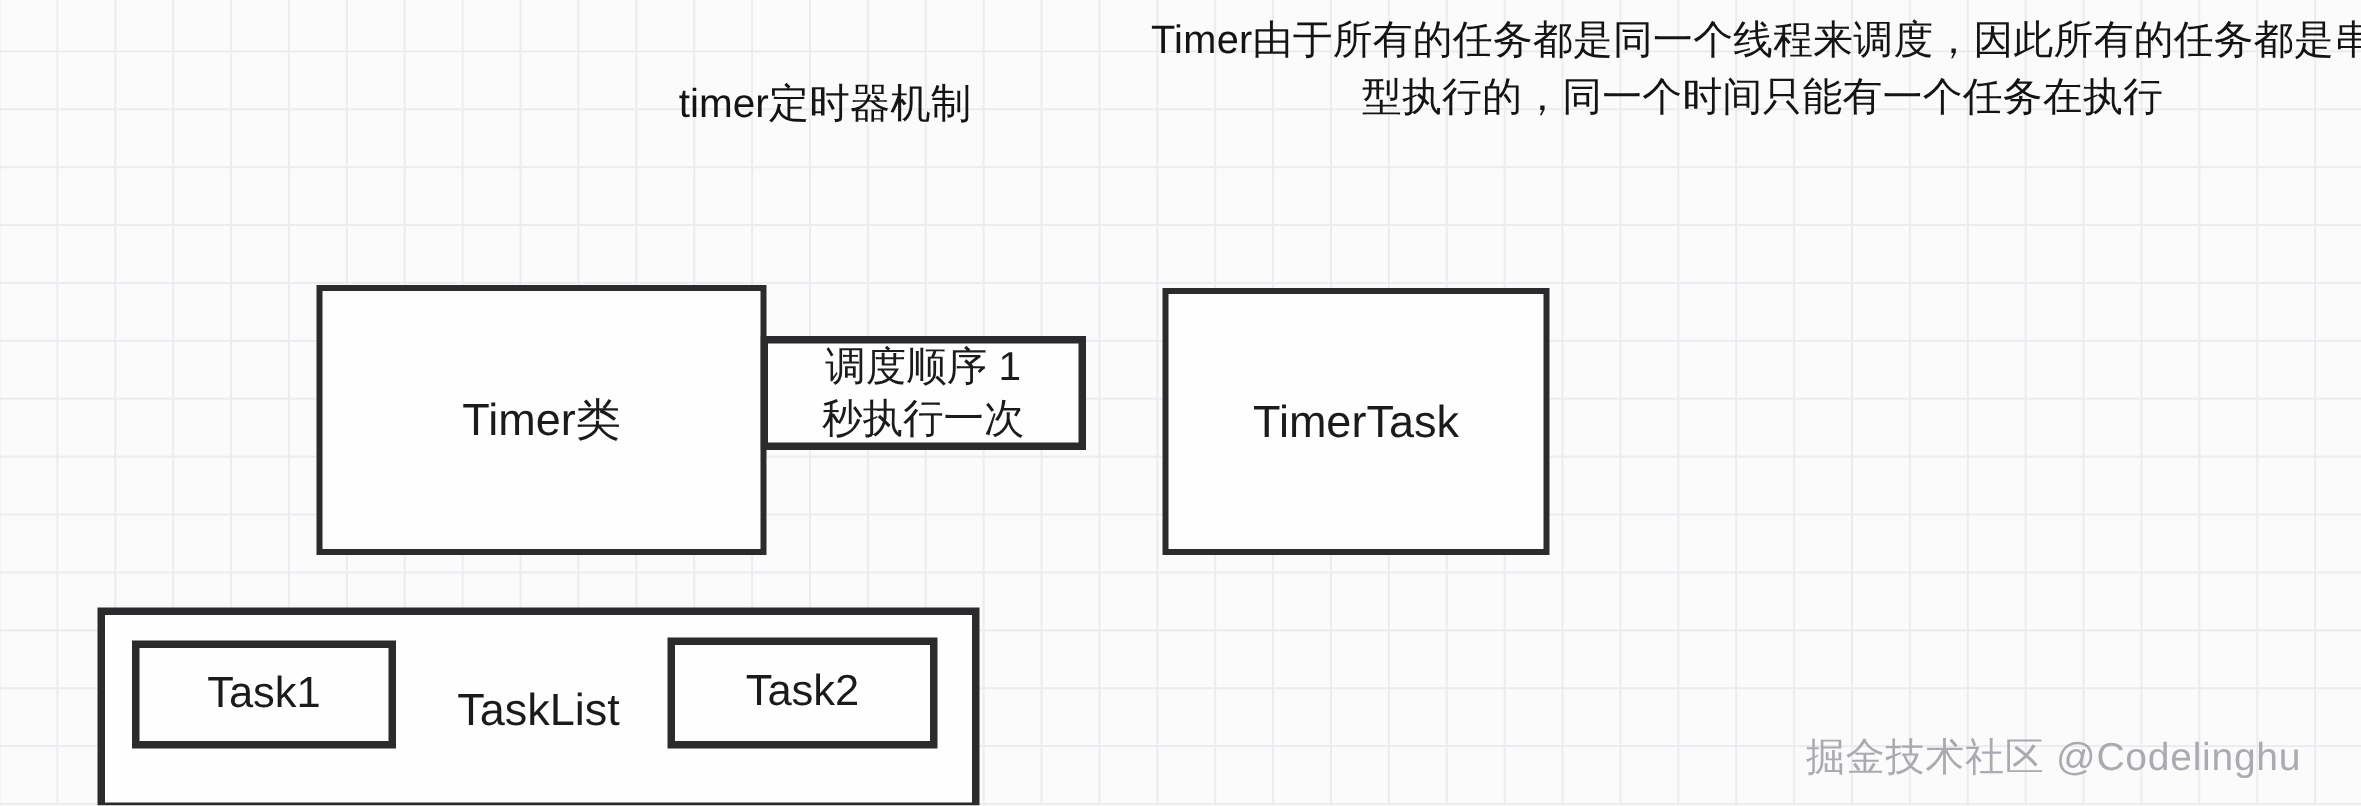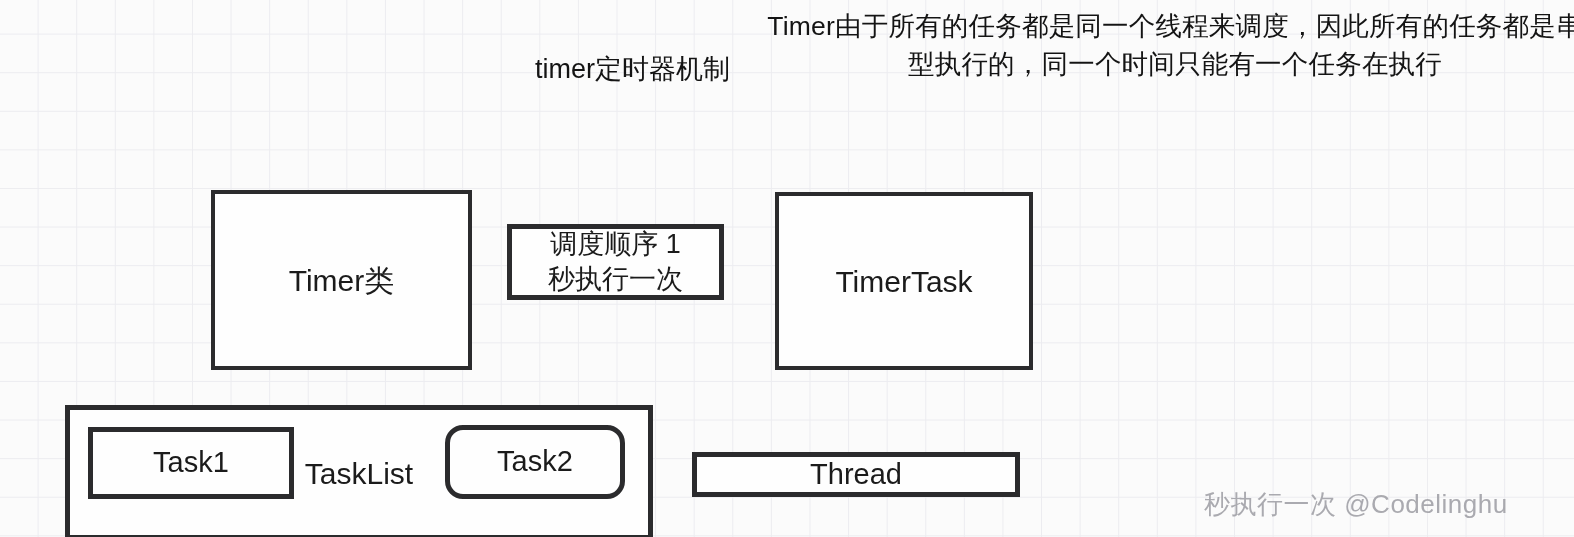--- a/index.html
+++ b/index.html
@@ -30,21 +30,20 @@
     line-height: 1.42;
     color: #141414;
     white-space: pre-wrap;
   }
 
   #note-timer-mechanism {
     left: 370px;
     top: 50px;
     width: 360px;
     font-size: 27px;
-    text-align: right;
   }
 
   #note-timer-serial {
     left: 760px;
     top: 8px;
     width: 830px;
     font-size: 26.5px;
     letter-spacing: 0.2px;
   }
 
@@ -62,21 +61,21 @@
   }
 
   .box .box-label {
     display: block;
     white-space: pre-wrap;
   }
 
   #box-timer-class {
     left: 211px;
     top: 190px;
-    width: 261px;
+    width: 300px;
     height: 180px;
     font-size: 30px;
     justify-content: center;
   }
 
   #box-schedule-order {
     left: 507px;
     top: 224px;
     width: 217px;
     height: 76px;
@@ -107,34 +106,33 @@
     right: 0;
     top: 44px;
     text-align: center;
     font-size: 30px;
     color: #1b1b1b;
   }
 
   #box-task-1 {
     left: 88px;
     top: 427px;
-    width: 206px;
+    width: 176px;
     height: 72px;
     border-width: 5px;
     font-size: 29px;
   }
 
   #box-task-2 {
     left: 445px;
     top: 425px;
     width: 180px;
     height: 74px;
     border-width: 5px;
     font-size: 29px;
-    border-radius: 18px;
   }
 
   #box-thread {
     left: 692px;
     top: 452px;
     width: 328px;
     height: 45px;
     border-width: 5px;
     font-size: 29px;
   }
@@ -178,19 +176,16 @@
   </div>
 
   <div class="box" id="box-task-1">
     <span class="box-label">Task1</span>
   </div>
 
   <div class="box" id="box-task-2">
     <span class="box-label">Task2</span>
   </div>
 
-  <div class="box" id="box-thread">
-    <span class="box-label">Thread</span>
-  </div>
 
-  <div id="watermark">秒执行一次 @Codelinghu</div>
+  <div id="watermark">掘金技术社区 @Codelinghu</div>
 
 </div>
 
 </body></html>

